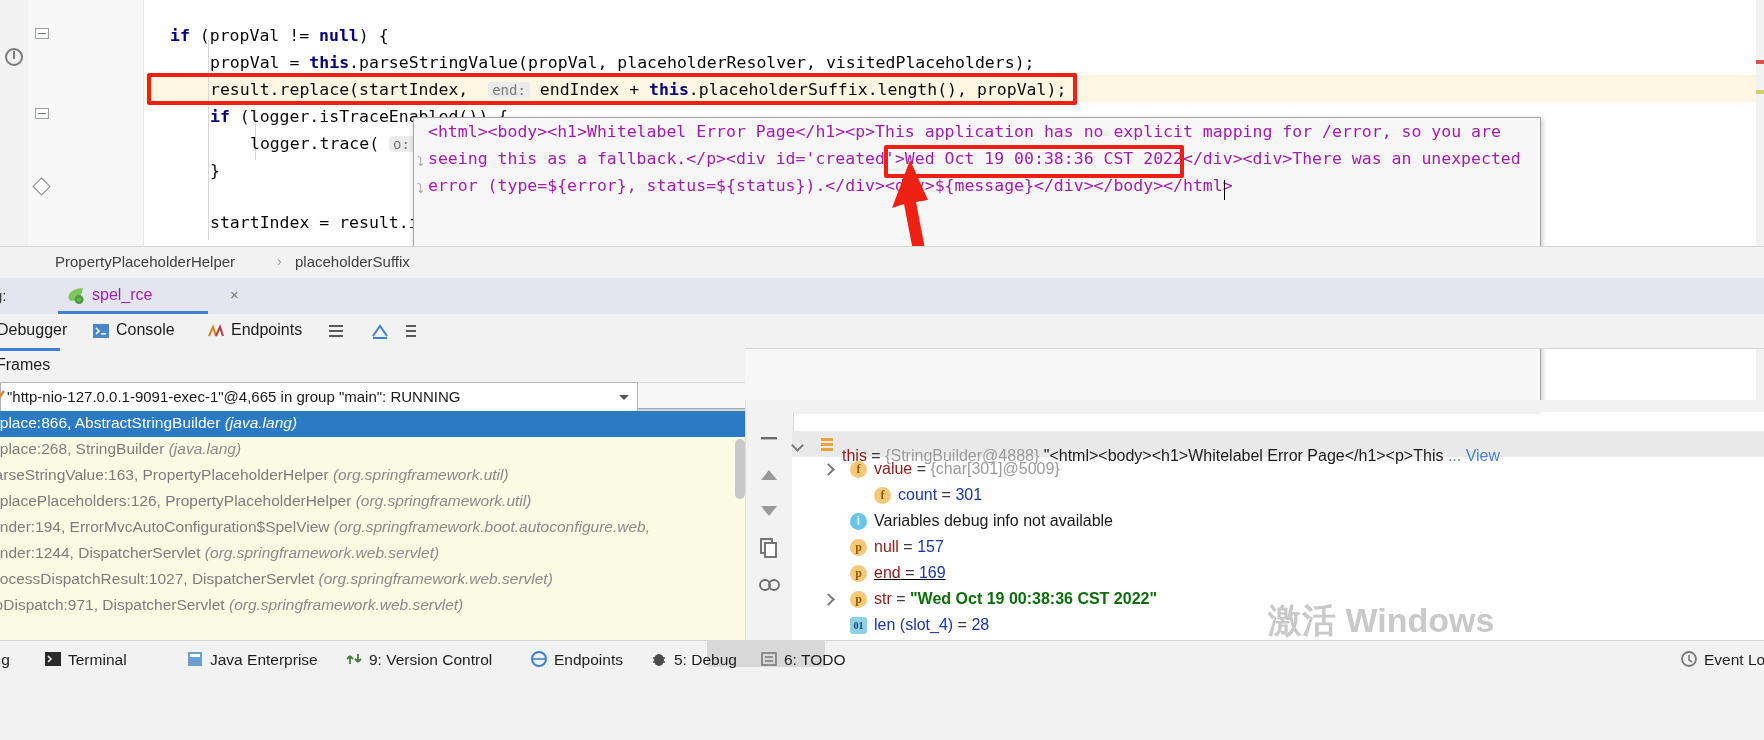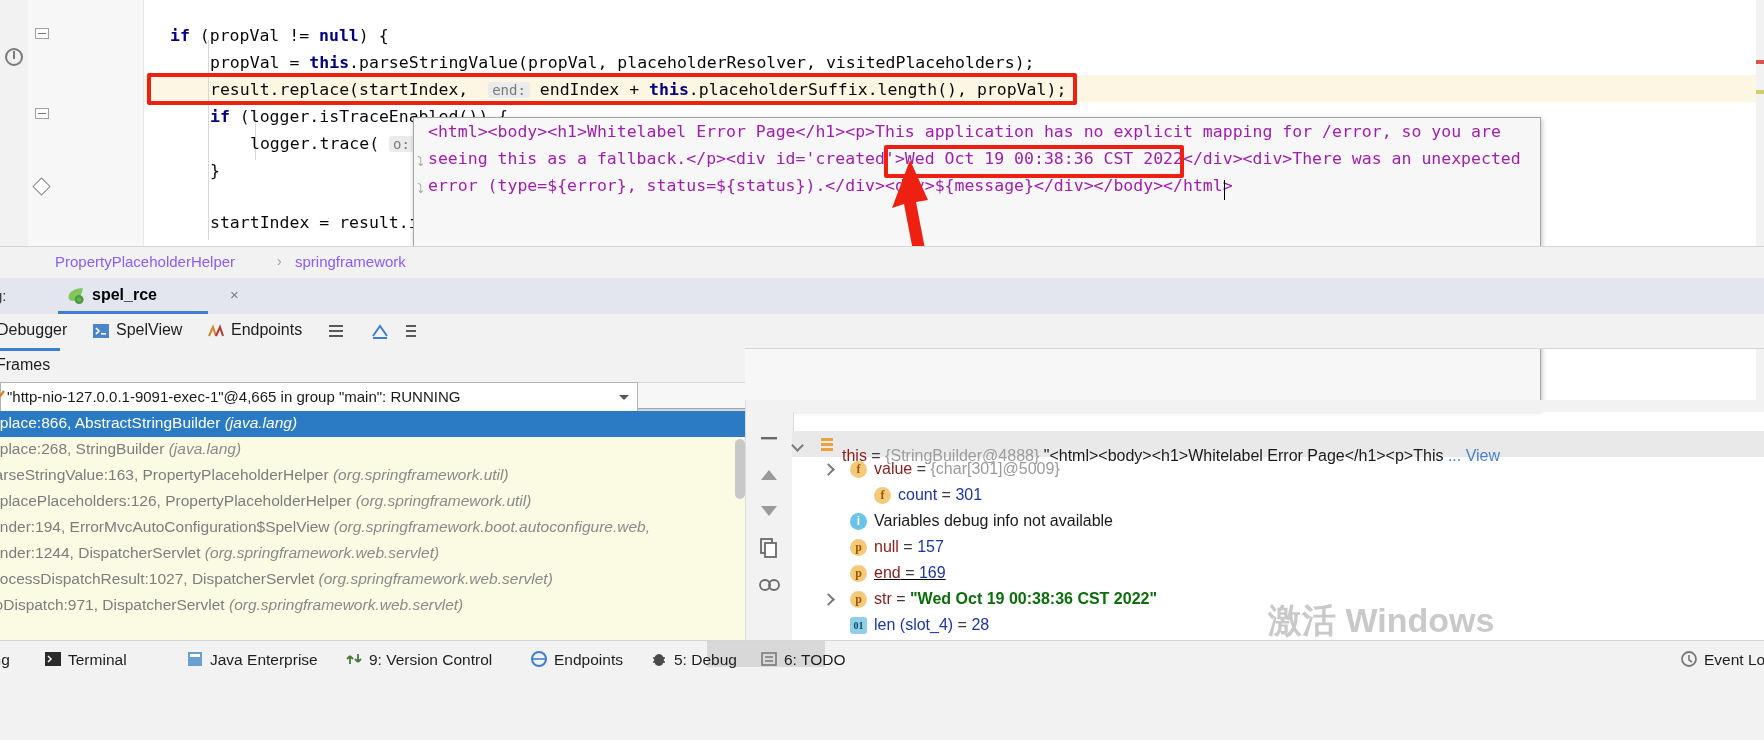--- a/index.html
+++ b/index.html
@@ -38,28 +38,28 @@
 
   
   #popup{left:413px;top:117px;width:1126px;height:290px;background:#f7f7f7;border:1px solid #a6a6a6;box-shadow:1px 2px 5px rgba(0,0,0,.25);}
   #popup .pline{position:absolute;left:14px;font-family:"DejaVu Sans Mono","Liberation Mono",monospace;
      font-size:16.5px;line-height:27px;white-space:pre;color:#a21caf;}
   .wrapmark{position:absolute;left:3px;color:#9a9a9a;font-size:13px;font-family:"DejaVu Sans Mono",monospace;}
   .pcaret{position:absolute;width:1px;height:20px;background:#000;}
 
   
   #breadcrumb{left:0;top:246px;width:1764px;height:32px;background:#f2f2f2;border-top:1px solid #d6d6d6;border-bottom:1px solid #d6d6d6;}
-  #breadcrumb .crumb{position:absolute;top:6px;color:#8b5cf6;font-size:15px;}
+  #breadcrumb .crumb{position:absolute;top:6px;color:#404040;font-size:15px;}
   #breadcrumb .sep{position:absolute;top:6px;color:#9e9e9e;font-size:14px;}
 
   
   #runbar{left:0;top:278px;width:1764px;height:36px;background:#e4e6ef;border-bottom:1px solid #c9cbd6;}
   .runlabel{position:absolute;left:-6px;top:9px;color:#3c3c3c;font-size:15px;}
   .runtab{position:absolute;left:30px;top:0;height:36px;}
-  .runtab .tabtext{position:absolute;left:40px;top:8px;font-size:16px;color:#000000;font-weight:bold;}
+  .runtab .tabtext{position:absolute;left:40px;top:8px;font-size:16px;color:#a21caf;}
   .runtab .tabunder{position:absolute;left:28px;bottom:0;width:180px;height:3px;background:#3f7fd1;}
   .tabclose{position:absolute;left:225px;top:10px;width:14px;height:14px;color:#7d7d7d;font-size:15px;line-height:14px;}
   .spring-leaf{position:absolute;left:36px;top:9px;width:19px;height:18px;}
 
   
   #dbgbar{left:0;top:314px;width:1764px;height:34px;background:#f2f2f2;border-bottom:1px solid #d6d6d6;}
   .dbgtab{position:absolute;top:7px;font-size:16px;color:#1d1d1d;}
   .dbgicon{position:absolute;top:8px;width:18px;height:18px;}
 
   
@@ -169,21 +169,21 @@
   <div class="redbox" style="left:470px;top:27px;width:300px;height:33px;"></div>
 </div>
 
 <svg id="arrow" class="abs" viewBox="0 0 90 150">
   <polygon points="30,0 12,48 24,44 44,148 56,146 36,42 48,40" fill="#ee2012"></polygon>
 </svg>
 
 <div id="breadcrumb" class="abs">
   <span class="crumb" style="left:55px">PropertyPlaceholderHelper</span>
   <span class="sep" style="left:277px">›</span>
-  <span class="crumb" style="left:295px">springframework</span>
+  <span class="crumb" style="left:295px">placeholderSuffix</span>
 </div>
 
 <div id="runbar" class="abs">
   <span class="runlabel">g:</span>
   <div class="runtab">
     <svg class="spring-leaf" viewBox="0 0 20 20">
       <path d="M2 12 C2 4 12 1 18 1 C18 10 10 17 4 15 Z" fill="#7fc65c"></path>
       <circle cx="14" cy="14" r="5" fill="#5d8f45"></circle>
       <circle cx="14" cy="14" r="2.4" fill="#36d13b"></circle>
     </svg>
@@ -194,21 +194,21 @@
 </div>
 
 <div id="dbgbar" class="abs">
   <span class="dbgtab" style="left:-3px">Debugger</span>
 
   <svg class="dbgicon" style="left:92px" viewBox="0 0 18 18">
     <rect x="1" y="2" width="16" height="14" fill="#4a86c8"></rect>
     <path d="M4 6 l3 3 -3 3" stroke="#fff" stroke-width="1.6" fill="none"></path>
     <rect x="9" y="11" width="5" height="1.6" fill="#fff"></rect>
   </svg>
-  <span class="dbgtab" style="left:116px">SpelView</span>
+  <span class="dbgtab" style="left:116px">Console</span>
 
   <svg class="dbgicon" style="left:207px" viewBox="0 0 18 18">
     <path d="M2 14 L6 5 L9 14" stroke="#d98324" stroke-width="2" fill="none"></path>
     <path d="M9 14 L13 5 L16 14" stroke="#b23b3b" stroke-width="2" fill="none"></path>
   </svg>
   <span class="dbgtab" style="left:231px">Endpoints</span>
 
   <svg class="dbgicon" style="left:327px" viewBox="0 0 18 18">
     <rect x="2" y="3" width="14" height="2" fill="#5a5a5a"></rect>
     <rect x="2" y="8" width="14" height="2" fill="#5a5a5a"></rect>

